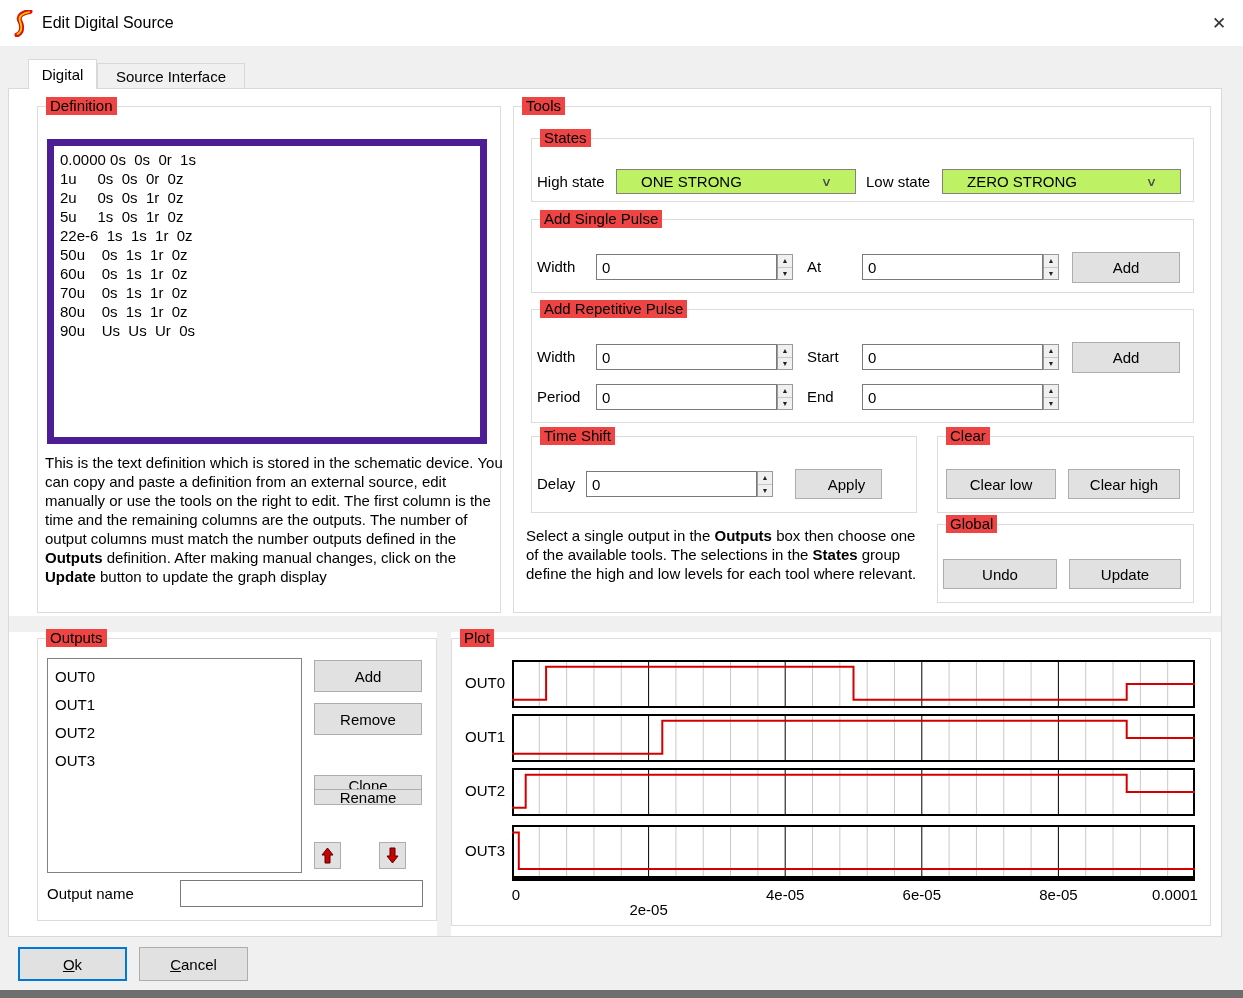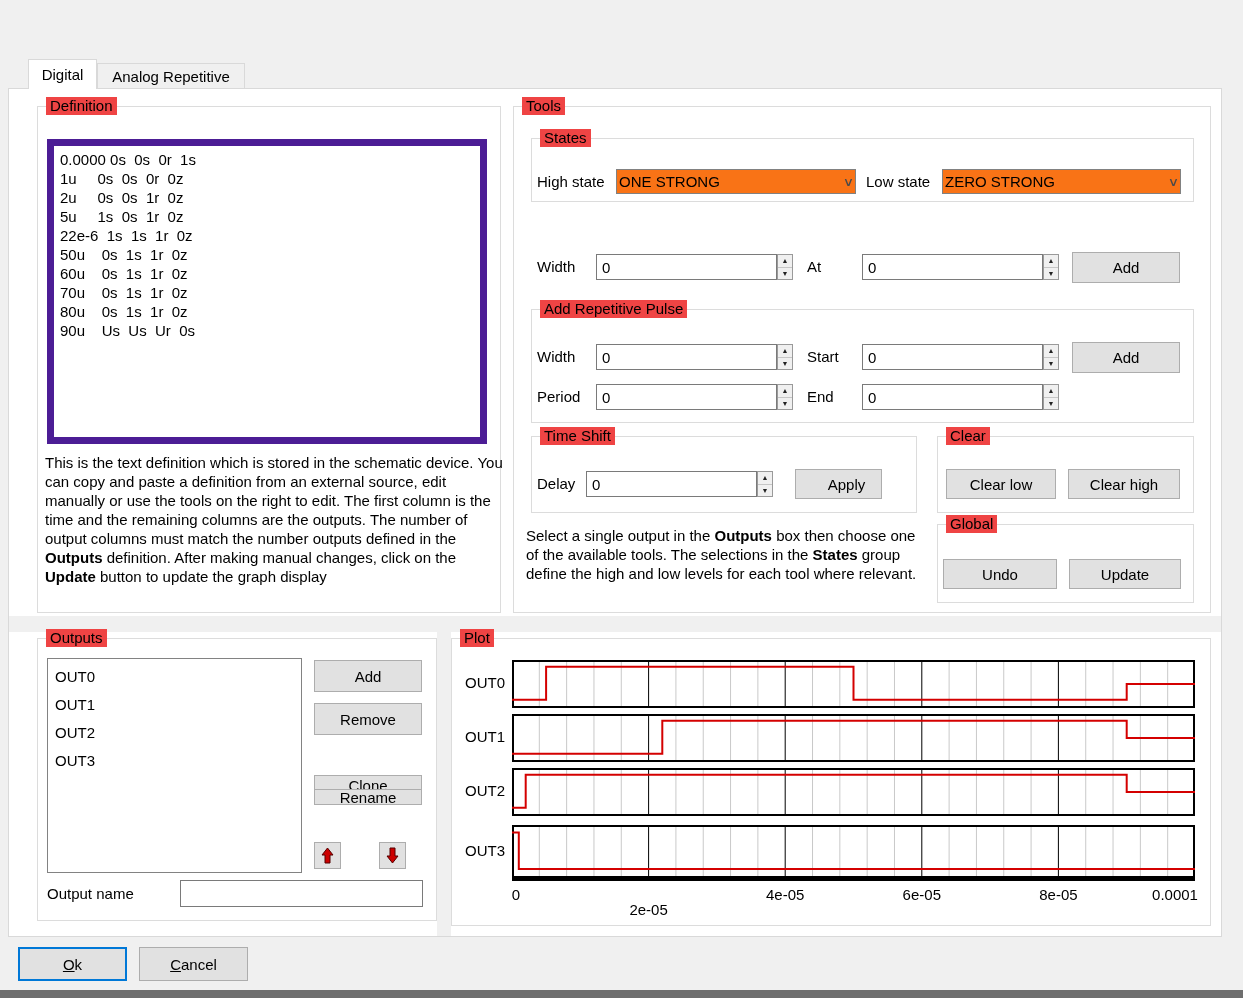--- a/index.html
+++ b/index.html
@@ -14,21 +14,21 @@
   .close-glyph{font-size:17px;color:#333;}
   .tab{position:absolute;display:flex;align-items:center;justify-content:center;white-space:nowrap;}
   .tab-active{left:28px;top:59px;width:69px;height:30px;background:#fff;border:1px solid #d9d9d9;border-bottom:none;z-index:3;}
   .tab-inactive{left:97px;top:63px;width:148px;height:25px;background:#f0f0f0;border:1px solid #d9d9d9;border-bottom:none;z-index:1;}
   .page{position:absolute;left:8px;top:88px;width:1214px;height:849px;background:#fff;border:1px solid #d9d9d9;z-index:2;}
   .group{position:absolute;border:1px solid #dcdcdc;}
   .group-label{position:absolute;top:-10px;left:8px;background:#ef4444;padding:0 4px;line-height:18px;white-space:nowrap;}
   .lbl{position:absolute;white-space:nowrap;}
   .btn{position:absolute;background:#e1e1e1;border:1px solid #adadad;display:flex;align-items:center;justify-content:center;white-space:nowrap;}
   .textbox{position:absolute;border:1px solid #7a7a7a;background:#fff;font-size:15px;padding:0 5px;font-family:inherit;outline:none;}
-  .combo{position:absolute;background:#f97316;border:1px solid #818181;display:flex;align-items:center;justify-content:space-between;padding:0 2px;}
+  .combo{position:absolute;background:#bef264;border:1px solid #818181;display:flex;align-items:center;justify-content:space-between;padding:0 24px;}
   .combo-arrow{color:#4a4a4a;font-size:12px;transform:scaleX(1.3);}
   .spin{position:absolute;width:16px;height:26px;border:1px solid #9a9a9a;background:#f0f0f0;display:flex;flex-direction:column;}
   .spin-half{flex:1;display:flex;align-items:center;justify-content:center;font-size:7px;color:#222;line-height:1;}
   .spin-half:first-child{border-bottom:1px solid #c6c6c6;}
   .defbox{position:absolute;border:7px solid #4c1d95;background:#fff;white-space:pre;
     padding:4px 6px;line-height:19px;overflow:hidden;}
   .richtext{position:absolute;line-height:19px;}
   .listbox{position:absolute;border:1px solid #828282;background:#fff;overflow:hidden;padding-top:4px;}
   .list-item{padding:1px 7px;line-height:26px;}
   .splitter{position:absolute;background:#f0f0f0;}
@@ -38,26 +38,38 @@
   .footer-area{position:absolute;left:0;top:937px;width:1243px;height:53px;background:#f0f0f0;}
   .ok-btn{border:2px solid #0078d7;}
   .bottom-edge{position:absolute;left:0;top:990px;width:1243px;height:8px;background:#6e6e6e;}
   u{text-decoration:underline;}
 </style>
 </head>
 <body>
 
 <div class="window">
 
+  <div class="titlebar">
+    <span class="abs" style="left:13px;top:10px;">
+      <svg width="21" height="27" viewBox="0 0 21 27">
+        <path d="M4 25 C 11 21.5, 8.5 14, 6.5 10 C 5.2 6, 9 2.5, 17 1.5" stroke="#dd1111" stroke-width="5" fill="none" stroke-linecap="round"></path>
+        <path d="M4.5 24 C 10.5 20.5, 8 14, 6.6 10 C 5.6 6.5, 9.5 3.2, 16 2.2" stroke="#ffcc00" stroke-width="1.8" fill="none" stroke-linecap="round"></path>
+      </svg>
+    </span>
+    <span class="title-text">Edit Digital Source</span>
+    <div class="close-btn">
+      <span class="close-glyph">✕</span>
+    </div>
+  </div>
 
   <div class="tab tab-active">
     <span>Digital</span>
   </div>
   <div class="tab tab-inactive">
-    <span>Analog Repetitive</span>
+    <span>Source Interface</span>
   </div>
 
   <div class="page">
 
     <div class="group" style="left:28px;top:17px;width:464px;height:507px;">
       <span class="group-label">Definition</span>
     </div>
     <div class="defbox" style="left:38px;top:50px;width:440px;height:305px;" role="textbox">0.0000 0s  0s  0r  1s
 1u     0s  0s  0r  0z
 2u     0s  0s  1r  0z
@@ -81,20 +93,23 @@
     <div class="combo" style="left:607px;top:80px;width:240px;height:25px;">
       <span>ONE STRONG</span>
       <span class="combo-arrow">∨</span>
     </div>
     <span class="lbl" style="left:857px;top:80px;line-height:25px;">Low state</span>
     <div class="combo" style="left:933px;top:80px;width:239px;height:25px;">
       <span>ZERO STRONG</span>
       <span class="combo-arrow">∨</span>
     </div>
 
+    <div class="group" style="left:522px;top:130px;width:663px;height:74px;">
+      <span class="group-label">Add Single Pulse</span>
+    </div>
     <span class="lbl" style="left:528px;top:165px;line-height:26px;">Width</span>
     <input class="textbox" style="left: 587px; top: 165px; width: 181px; height: 26px;" value="0">
     <div class="spin" style="left:768px;top:165px;">
       <div class="spin-half">▲</div>
       <div class="spin-half">▼</div>
     </div>
     <span class="lbl" style="left:798px;top:165px;line-height:26px;">At</span>
     <input class="textbox" style="left: 853px; top: 165px; width: 181px; height: 26px;" value="0">
     <div class="spin" style="left:1034px;top:165px;">
       <div class="spin-half">▲</div>

